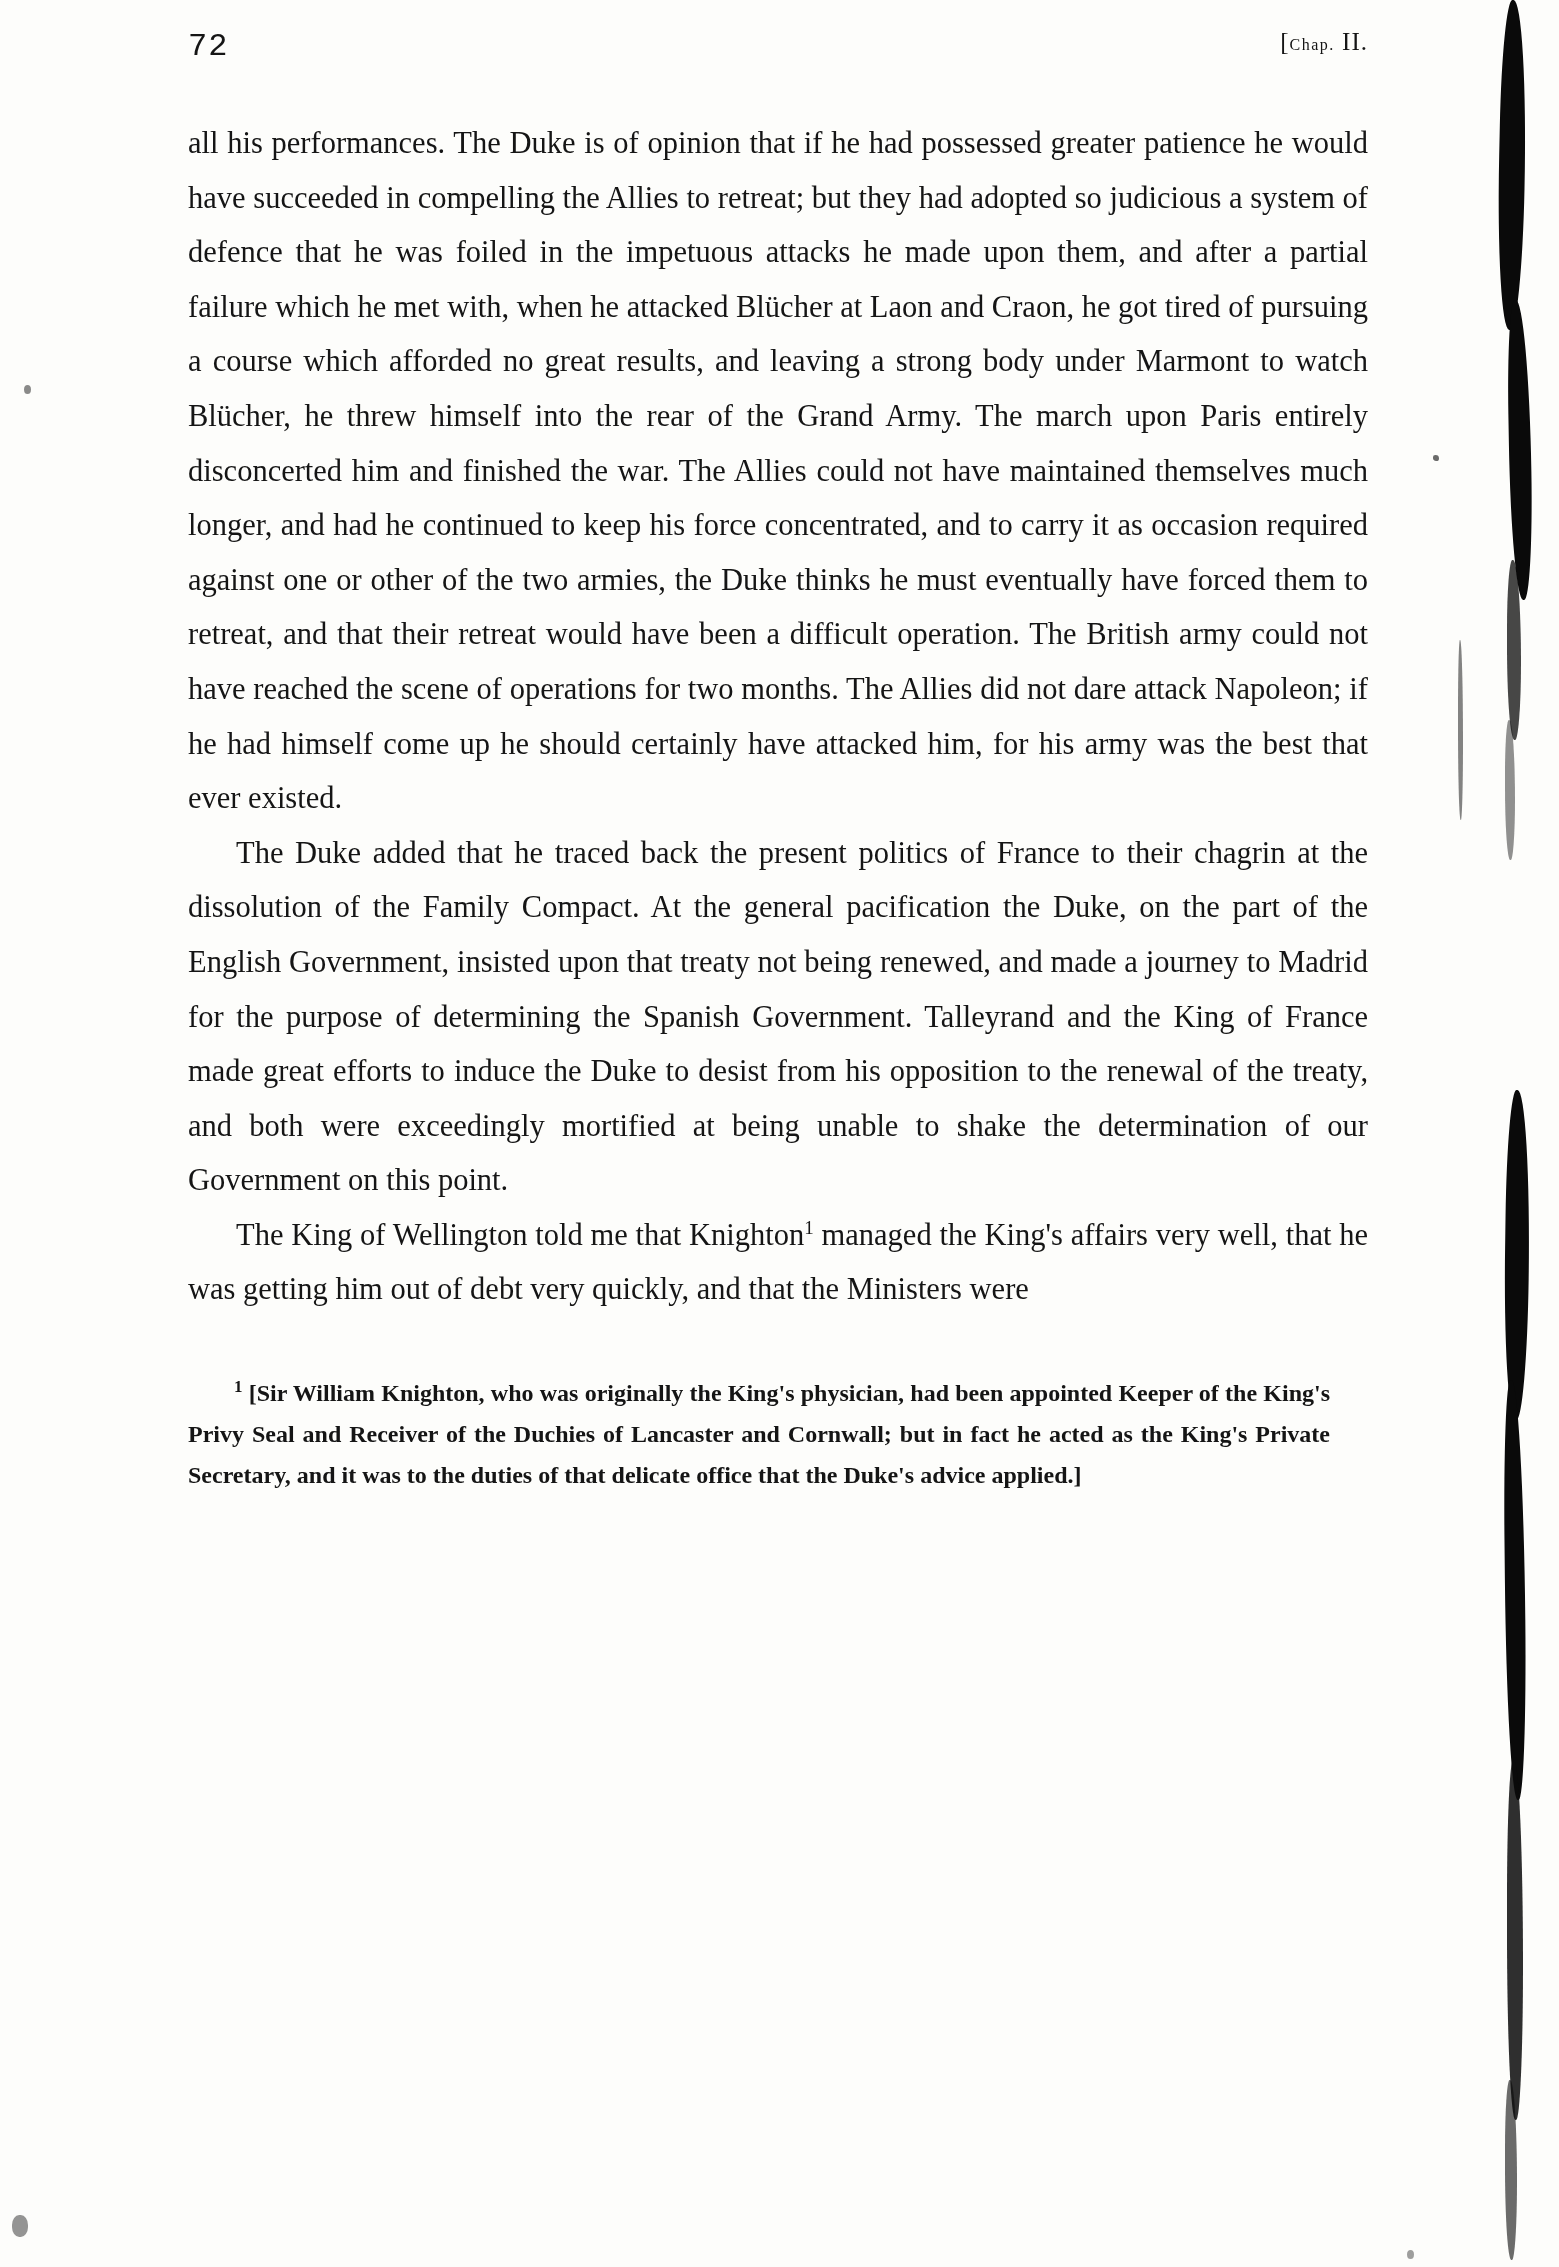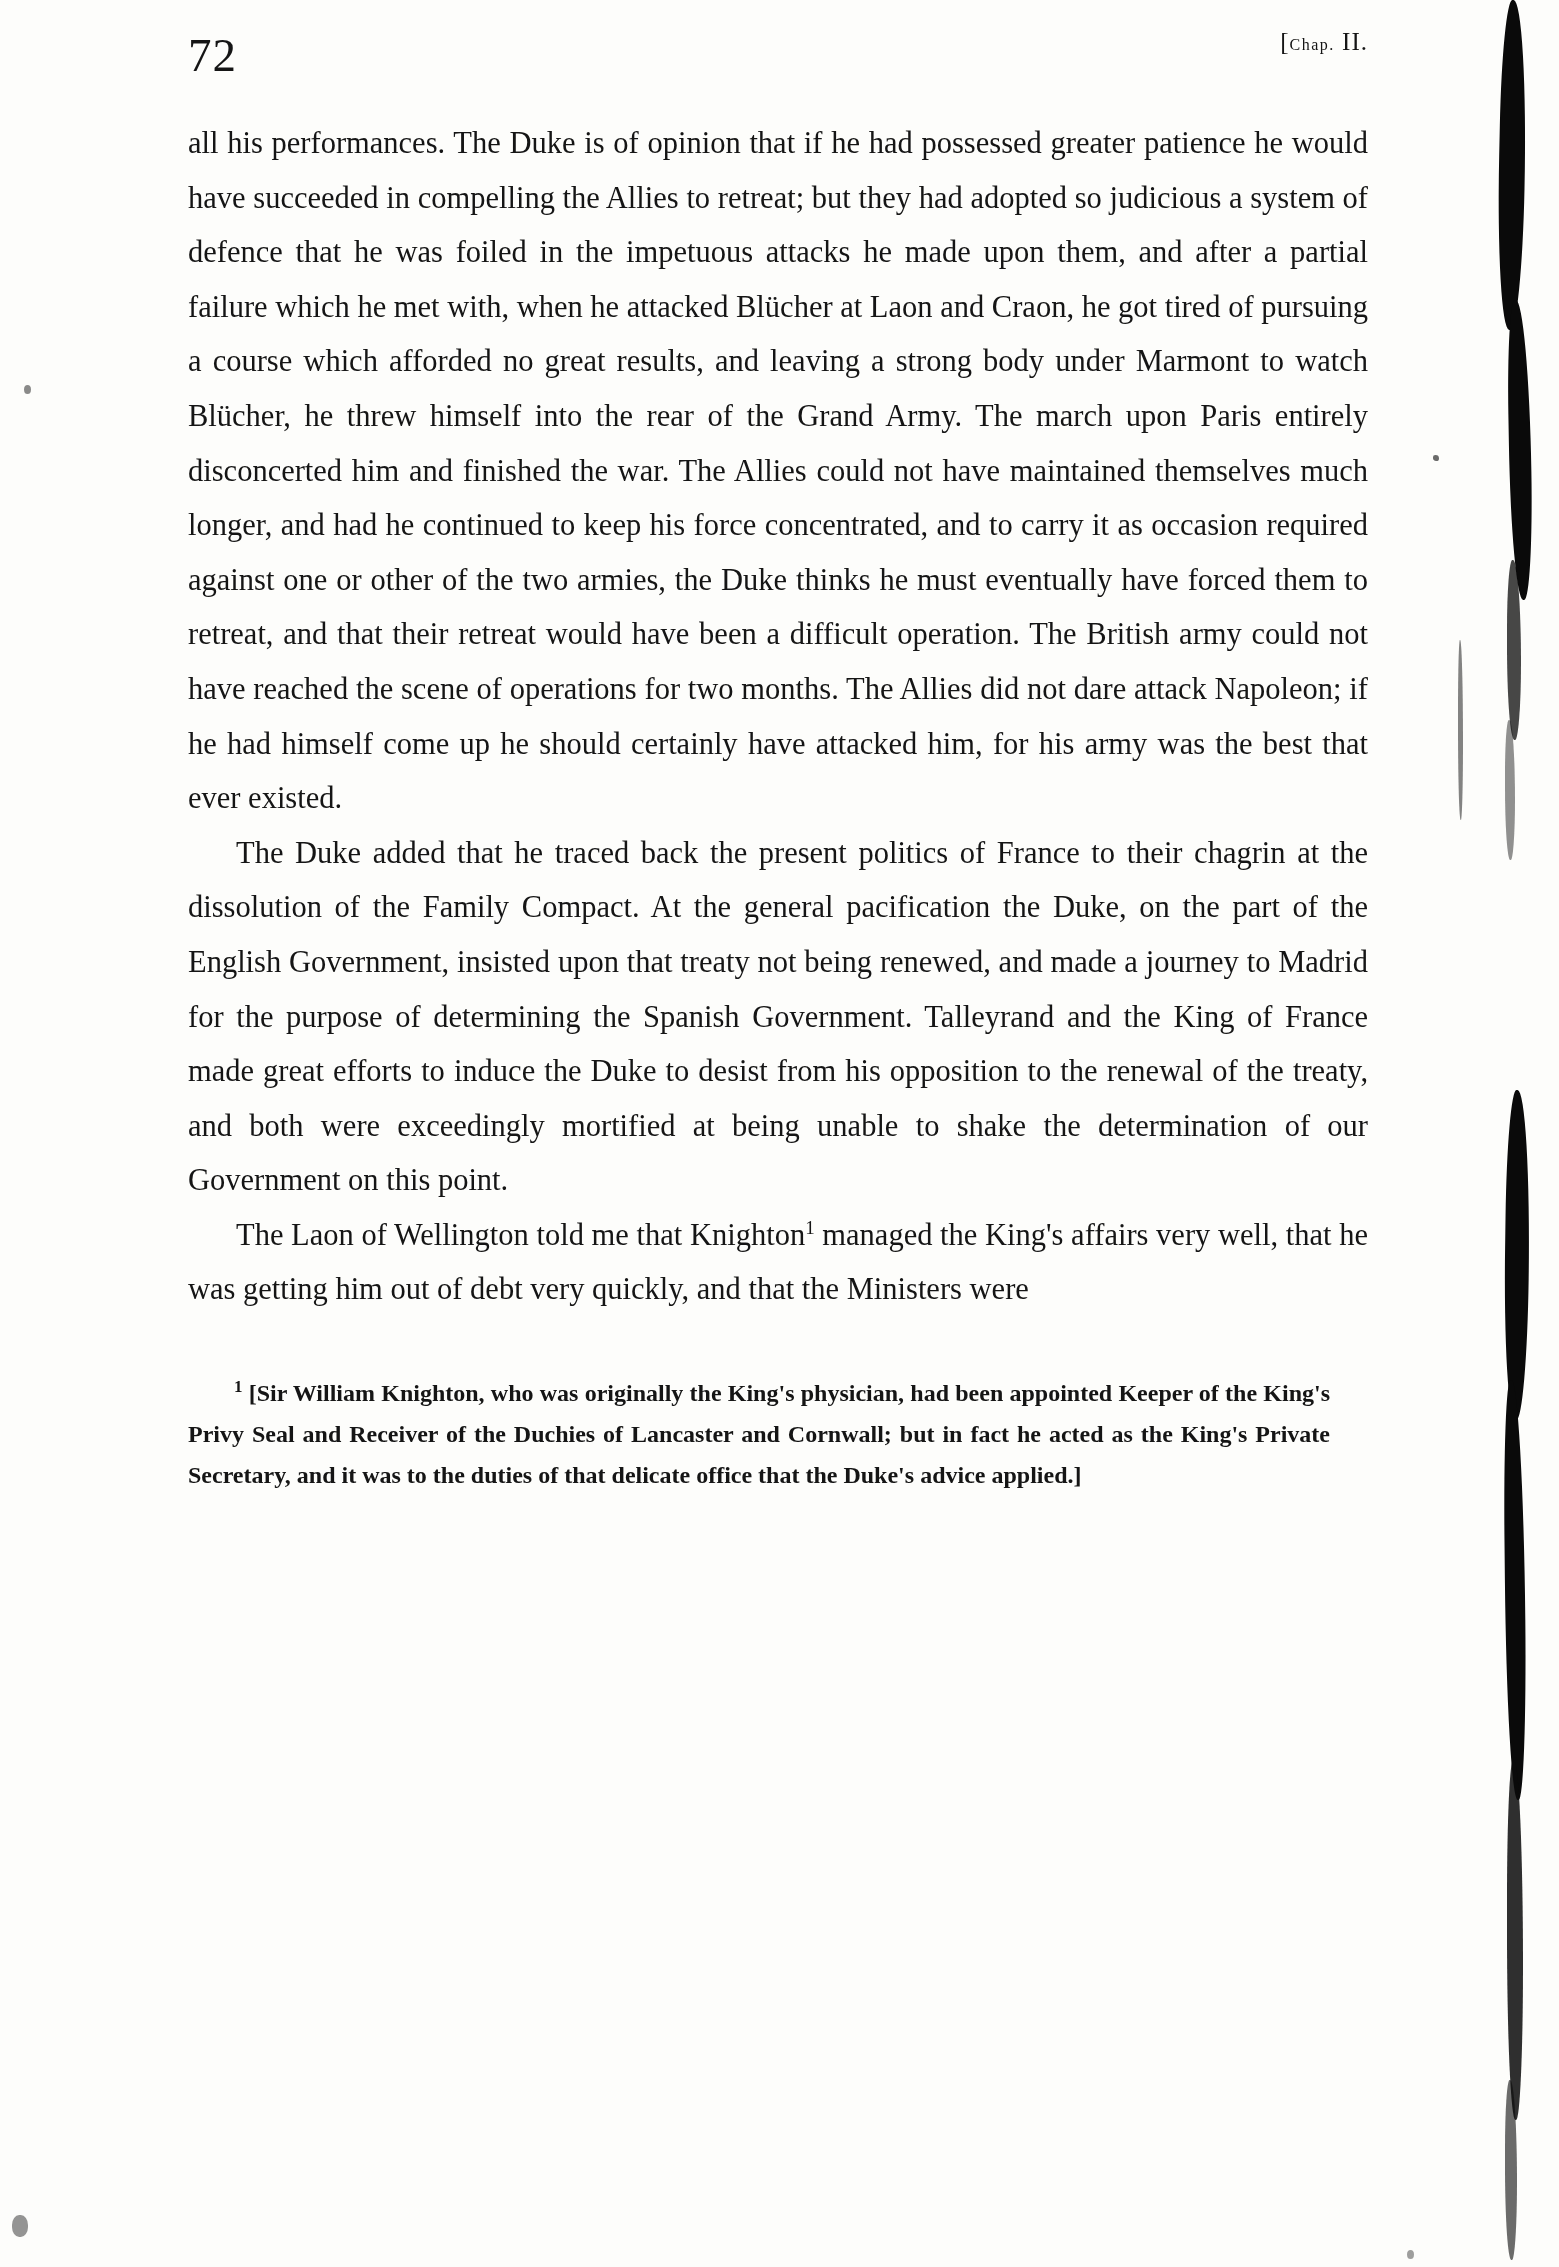--- a/index.html
+++ b/index.html
@@ -65,22 +65,23 @@
     width: 1180px;
   }
 
   .running-head {
     display: flex;
     align-items: baseline;
     height: 54px;
     position: relative;
   }
   .folio {
-    font-size: 47px;
+    font-size: 32px;
     letter-spacing: 1px;
+    font-family: Liberation Mono, monospace;
   }
   .head-title {
     position: absolute;
     left: 0;
     right: 0;
     text-align: center;
     font-size: 28px;
     letter-spacing: 3px;
   }
   .head-chap {
@@ -158,21 +159,21 @@
   <div class="content">
 
     <div class="running-head">
       <span class="folio">72</span>
       <span class="head-chap"><span>[</span><span class="sc">Chap.</span><span> II.</span></span>
     </div>
 
     <div class="body-text">
       <p class="para no-indent">all his performances. The Duke is of opinion that if he had possessed greater patience he would have succeeded in compelling the Allies to retreat; but they had adopted so judicious a system of defence that he was foiled in the impetuous attacks he made upon them, and after a partial failure which he met with, when he attacked Blücher at Laon and Craon, he got tired of pursuing a course which afforded no great results, and leaving a strong body under Marmont to watch Blücher, he threw himself into the rear of the Grand Army. The march upon Paris entirely disconcerted him and finished the war. The Allies could not have maintained themselves much longer, and had he continued to keep his force concentrated, and to carry it as occasion required against one or other of the two armies, the Duke thinks he must eventually have forced them to retreat, and that their retreat would have been a difficult operation. The British army could not have reached the scene of operations for two months. The Allies did not dare attack Napoleon; if he had himself come up he should certainly have attacked him, for his army was the best that ever existed.</p>
       <p class="para">The Duke added that he traced back the present politics of France to their chagrin at the dissolution of the Family Compact. At the general pacification the Duke, on the part of the English Government, insisted upon that treaty not being renewed, and made a journey to Madrid for the purpose of determining the Spanish Government. Talleyrand and the King of France made great efforts to induce the Duke to desist from his opposition to the renewal of the treaty, and both were exceedingly mortified at being unable to shake the determination of our Government on this point.</p>
-      <p class="para"><span>The Laon of Wellington told me that Knighton</span><sup class="fnref">1</sup><span> managed the King's affairs very well, that he was getting him out of debt very quickly, and that the Ministers were</span></p>
+      <p class="para"><span>The King of Wellington told me that Knighton</span><sup class="fnref">1</sup><span> managed the King's affairs very well, that he was getting him out of debt very quickly, and that the Ministers were</span></p>
     </div>
 
     <div class="footnote-wrap">
       <p class="footnote"><sup>1</sup> <span>[Sir William Knighton, who was originally the King's physician, had been appointed Keeper of the King's Privy Seal and Receiver of the Duchies of Lancaster and Cornwall; but in fact he acted as the King's Private Secretary, and it was to the duties of that delicate office that the Duke's advice applied.]</span></p>
     </div>
 
   </div>
 </div>
 
 </body></html>

